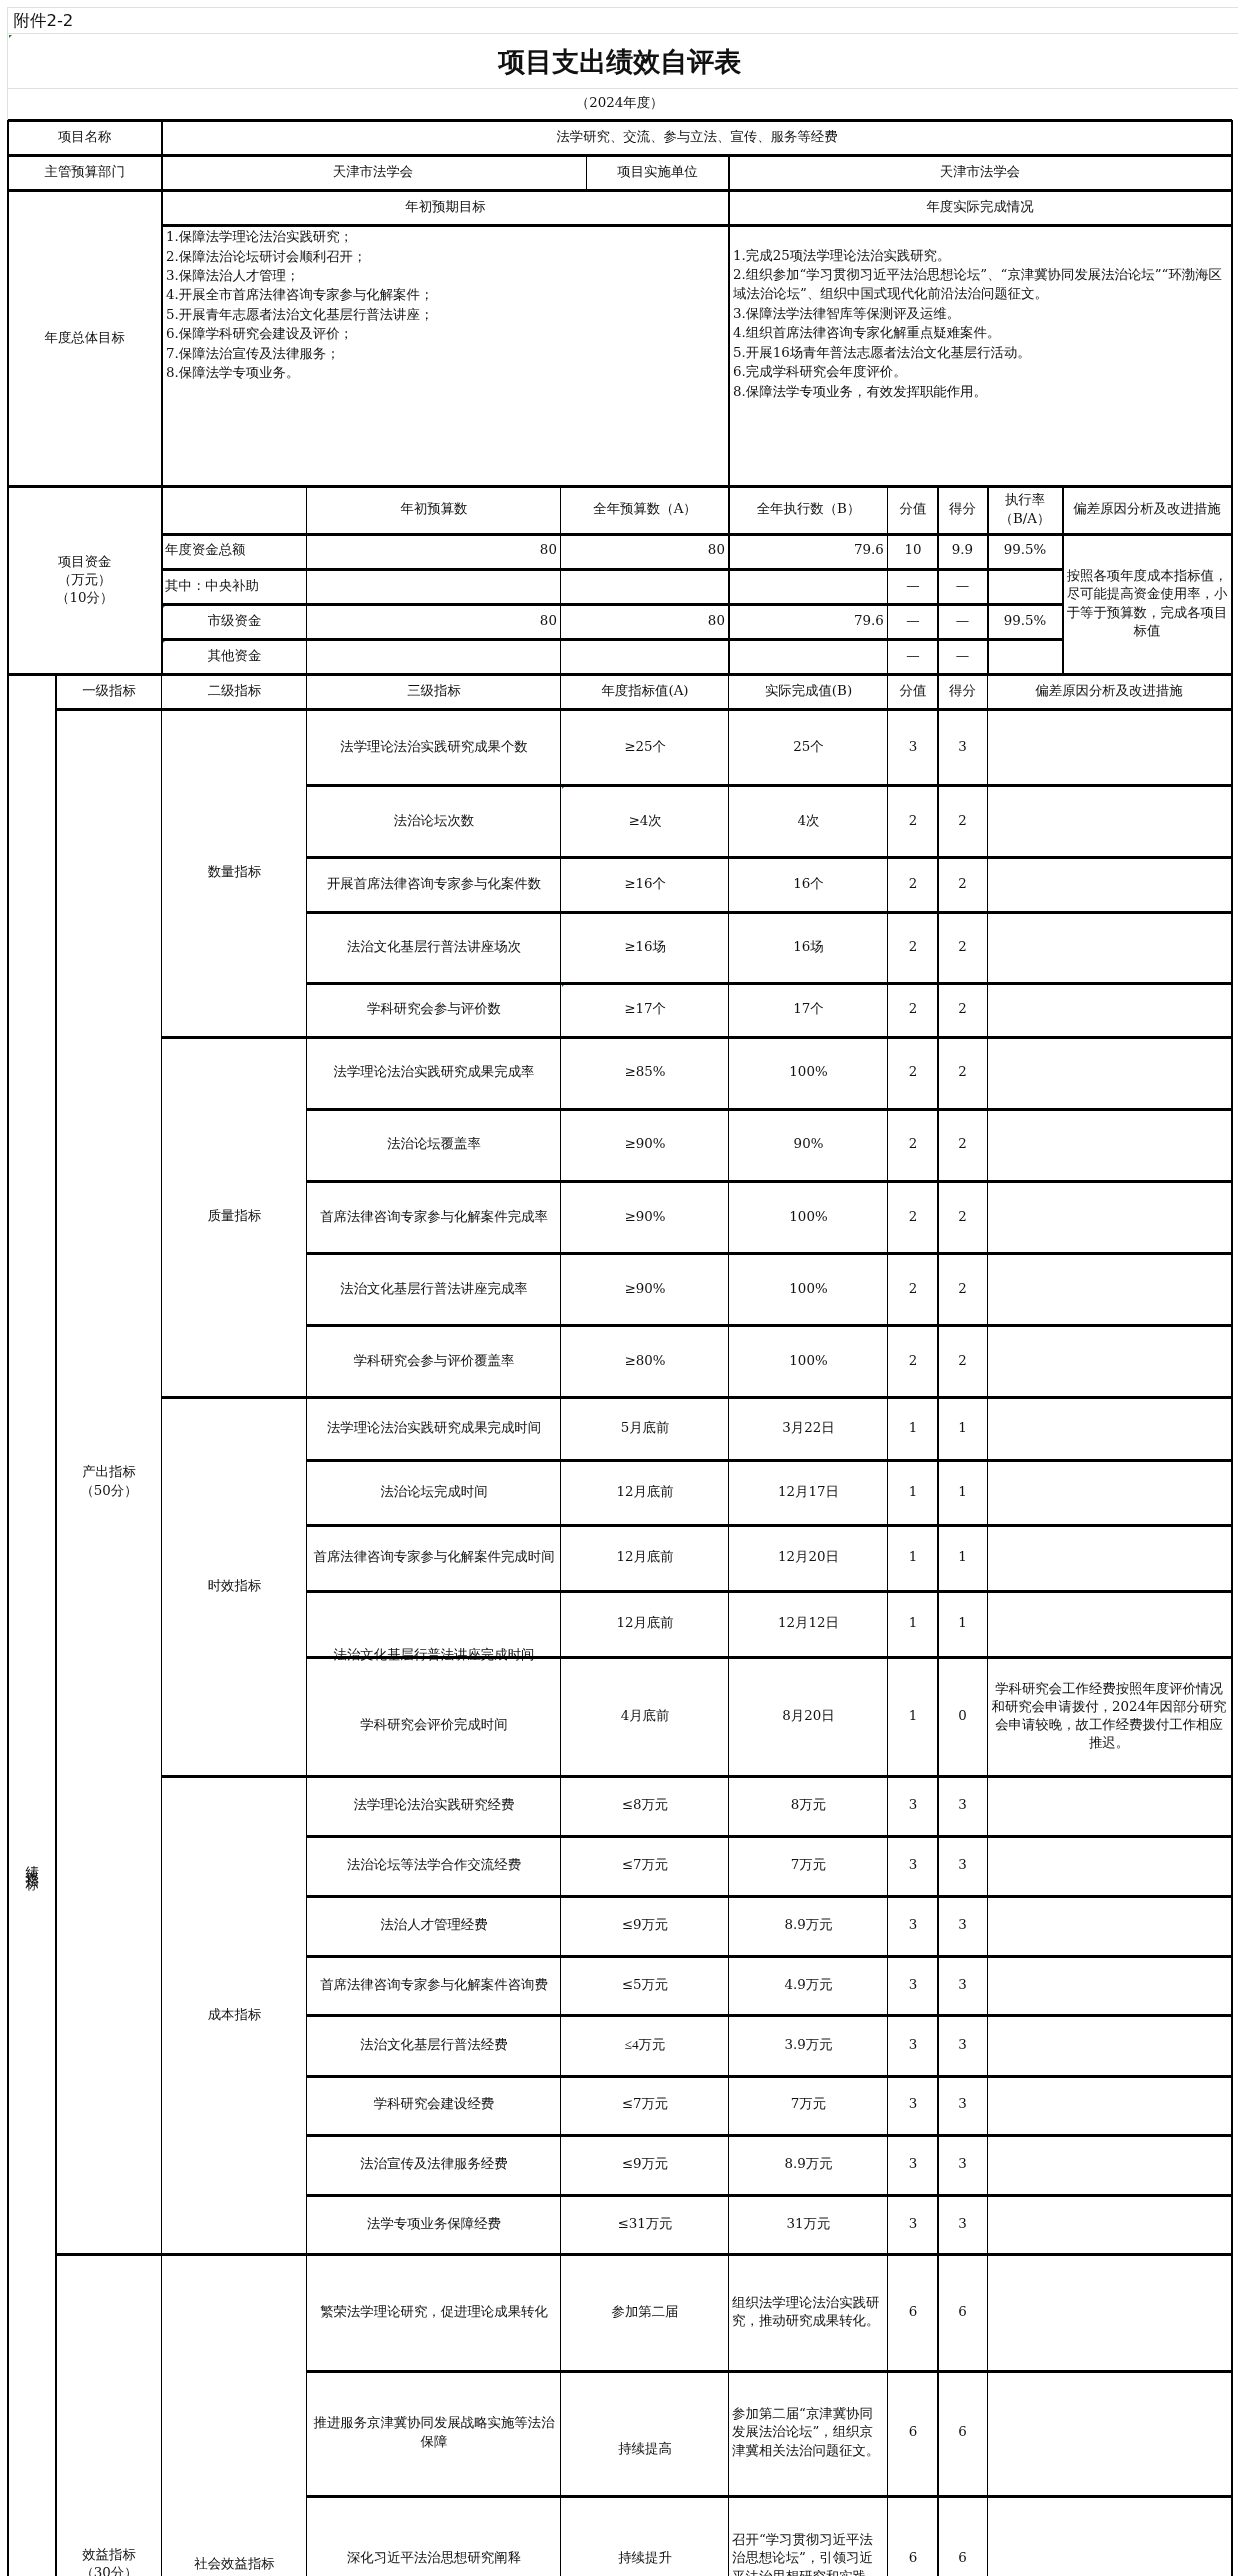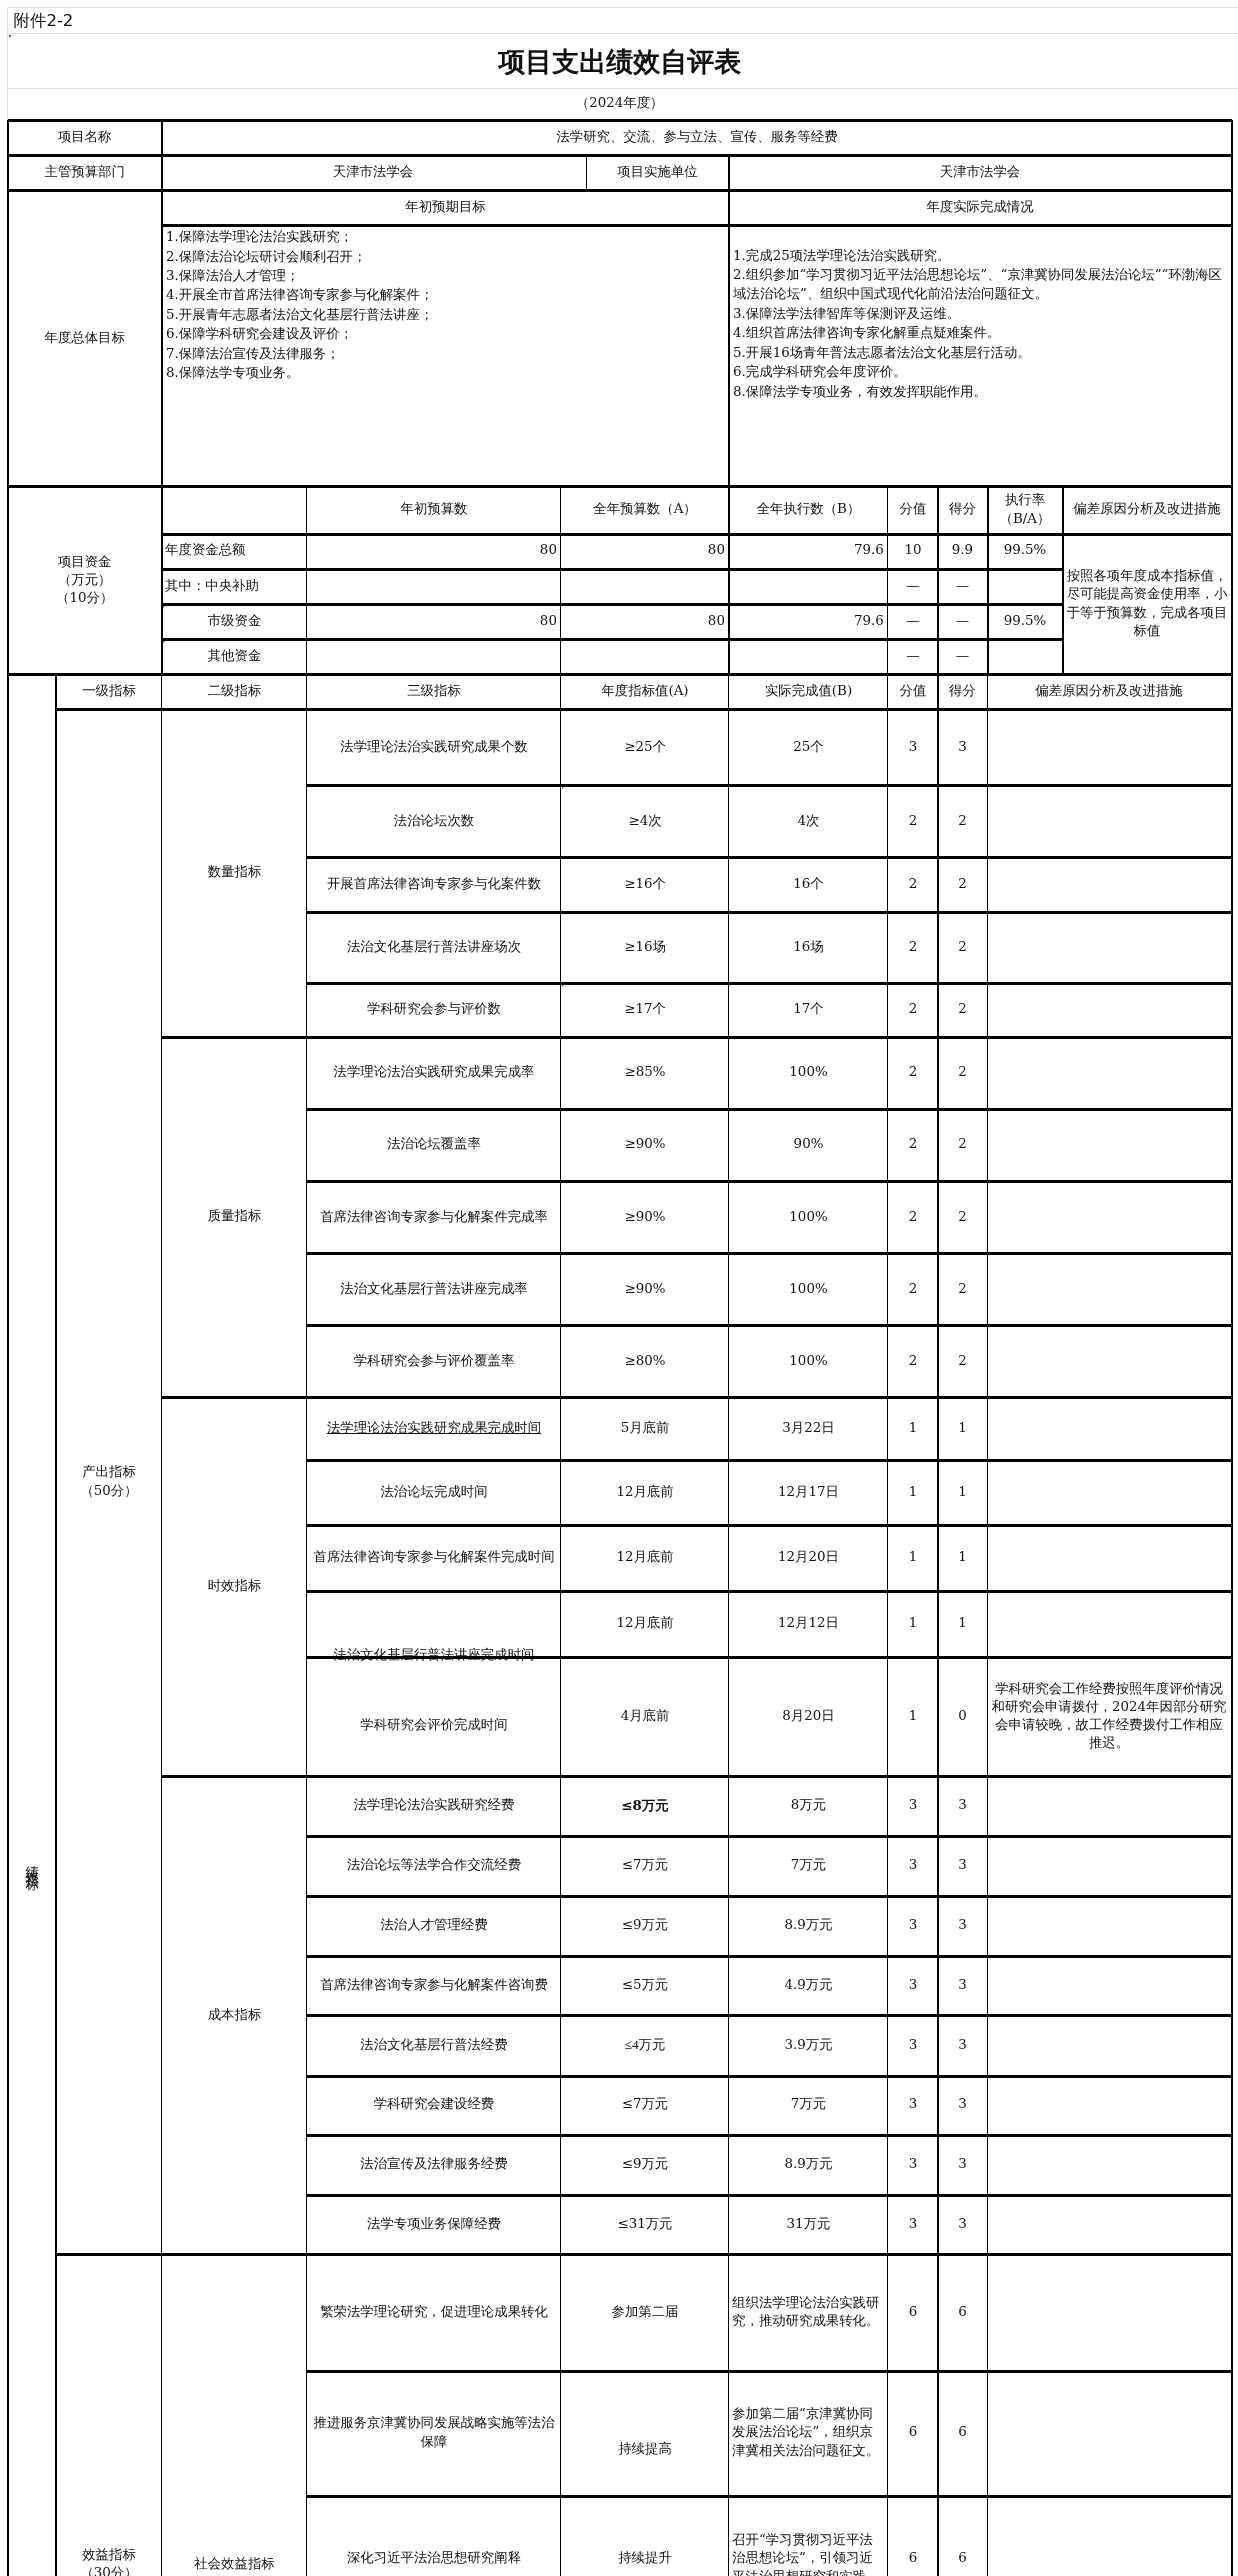--- a/index.html
+++ b/index.html
@@ -186,21 +186,21 @@
     <div class="cell " style="left: 729px; top: 1253px; width: 159px; height: 72px;">100%</div>
     <div class="cell " style="left: 888px; top: 1253px; width: 50px; height: 72px;">2</div>
     <div class="cell " style="left: 938px; top: 1253px; width: 49px; height: 72px;">2</div>
     <div class="cell " style="left: 987px; top: 1253px; width: 244px; height: 72px;"></div>
     <div class="cell " style="left: 307px; top: 1325px; width: 254px; height: 72px;">学科研究会参与评价覆盖率</div>
     <div class="cell " style="left: 561px; top: 1325px; width: 168px; height: 72px;">≥80%</div>
     <div class="cell " style="left: 729px; top: 1325px; width: 159px; height: 72px;">100%</div>
     <div class="cell " style="left: 888px; top: 1325px; width: 50px; height: 72px;">2</div>
     <div class="cell " style="left: 938px; top: 1325px; width: 49px; height: 72px;">2</div>
     <div class="cell " style="left: 987px; top: 1325px; width: 244px; height: 72px;"></div>
-    <div class="cell " style="left: 307px; top: 1397px; width: 254px; height: 62px; text-decoration: underline;">法学理论法治实践研究成果完成时间</div>
+    <div class="cell " style="left: 307px; top: 1397px; width: 254px; height: 62px;">法学理论法治实践研究成果完成时间</div>
     <div class="cell " style="left: 561px; top: 1397px; width: 168px; height: 62px;">5月底前</div>
     <div class="cell " style="left: 729px; top: 1397px; width: 159px; height: 62px;">3月22日</div>
     <div class="cell " style="left: 888px; top: 1397px; width: 50px; height: 62px;">1</div>
     <div class="cell " style="left: 938px; top: 1397px; width: 49px; height: 62px;">1</div>
     <div class="cell " style="left: 987px; top: 1397px; width: 244px; height: 62px;"></div>
     <div class="cell " style="left: 307px; top: 1459px; width: 254px; height: 66px;">法治论坛完成时间</div>
     <div class="cell " style="left: 561px; top: 1459px; width: 168px; height: 66px;">12月底前</div>
     <div class="cell " style="left: 729px; top: 1459px; width: 159px; height: 66px;">12月17日</div>
     <div class="cell " style="left: 888px; top: 1459px; width: 50px; height: 66px;">1</div>
     <div class="cell " style="left: 938px; top: 1459px; width: 49px; height: 66px;">1</div>
@@ -217,21 +217,21 @@
     <div class="cell " style="left: 888px; top: 1590px; width: 50px; height: 66px;">1</div>
     <div class="cell " style="left: 938px; top: 1590px; width: 49px; height: 66px;">1</div>
     <div class="cell " style="left: 987px; top: 1590px; width: 244px; height: 66px;"></div>
     <div class="cell " style="left: 307px; top: 1656px; width: 254px; height: 120px; margin-top: 9px;">学科研究会评价完成时间</div>
     <div class="cell " style="left: 561px; top: 1656px; width: 168px; height: 120px;">4月底前</div>
     <div class="cell " style="left: 729px; top: 1656px; width: 159px; height: 120px;">8月20日</div>
     <div class="cell " style="left: 888px; top: 1656px; width: 50px; height: 120px;">1</div>
     <div class="cell " style="left: 938px; top: 1656px; width: 49px; height: 120px;">0</div>
     <div class="cell " style="left: 987px; top: 1656px; width: 244px; height: 120px;">学科研究会工作经费按照年度评价情况和研究会申请拨付，2024年因部分研究会申请较晚，故工作经费拨付工作相应推迟。</div>
     <div class="cell " style="left: 307px; top: 1776px; width: 254px; height: 59px;">法学理论法治实践研究经费</div>
-    <div class="cell " style="left: 561px; top: 1776px; width: 168px; height: 59px; font-weight: bold;">≤8万元</div>
+    <div class="cell " style="left: 561px; top: 1776px; width: 168px; height: 59px;">≤8万元</div>
     <div class="cell " style="left: 729px; top: 1776px; width: 159px; height: 59px;">8万元</div>
     <div class="cell " style="left: 888px; top: 1776px; width: 50px; height: 59px;">3</div>
     <div class="cell " style="left: 938px; top: 1776px; width: 49px; height: 59px;">3</div>
     <div class="cell " style="left: 987px; top: 1776px; width: 244px; height: 59px;"></div>
     <div class="cell " style="left: 307px; top: 1835px; width: 254px; height: 60px;">法治论坛等法学合作交流经费</div>
     <div class="cell " style="left: 561px; top: 1835px; width: 168px; height: 60px;">≤7万元</div>
     <div class="cell " style="left: 729px; top: 1835px; width: 159px; height: 60px;">7万元</div>
     <div class="cell " style="left: 888px; top: 1835px; width: 50px; height: 60px;">3</div>
     <div class="cell " style="left: 938px; top: 1835px; width: 49px; height: 60px;">3</div>
     <div class="cell " style="left: 987px; top: 1835px; width: 244px; height: 60px;"></div>

